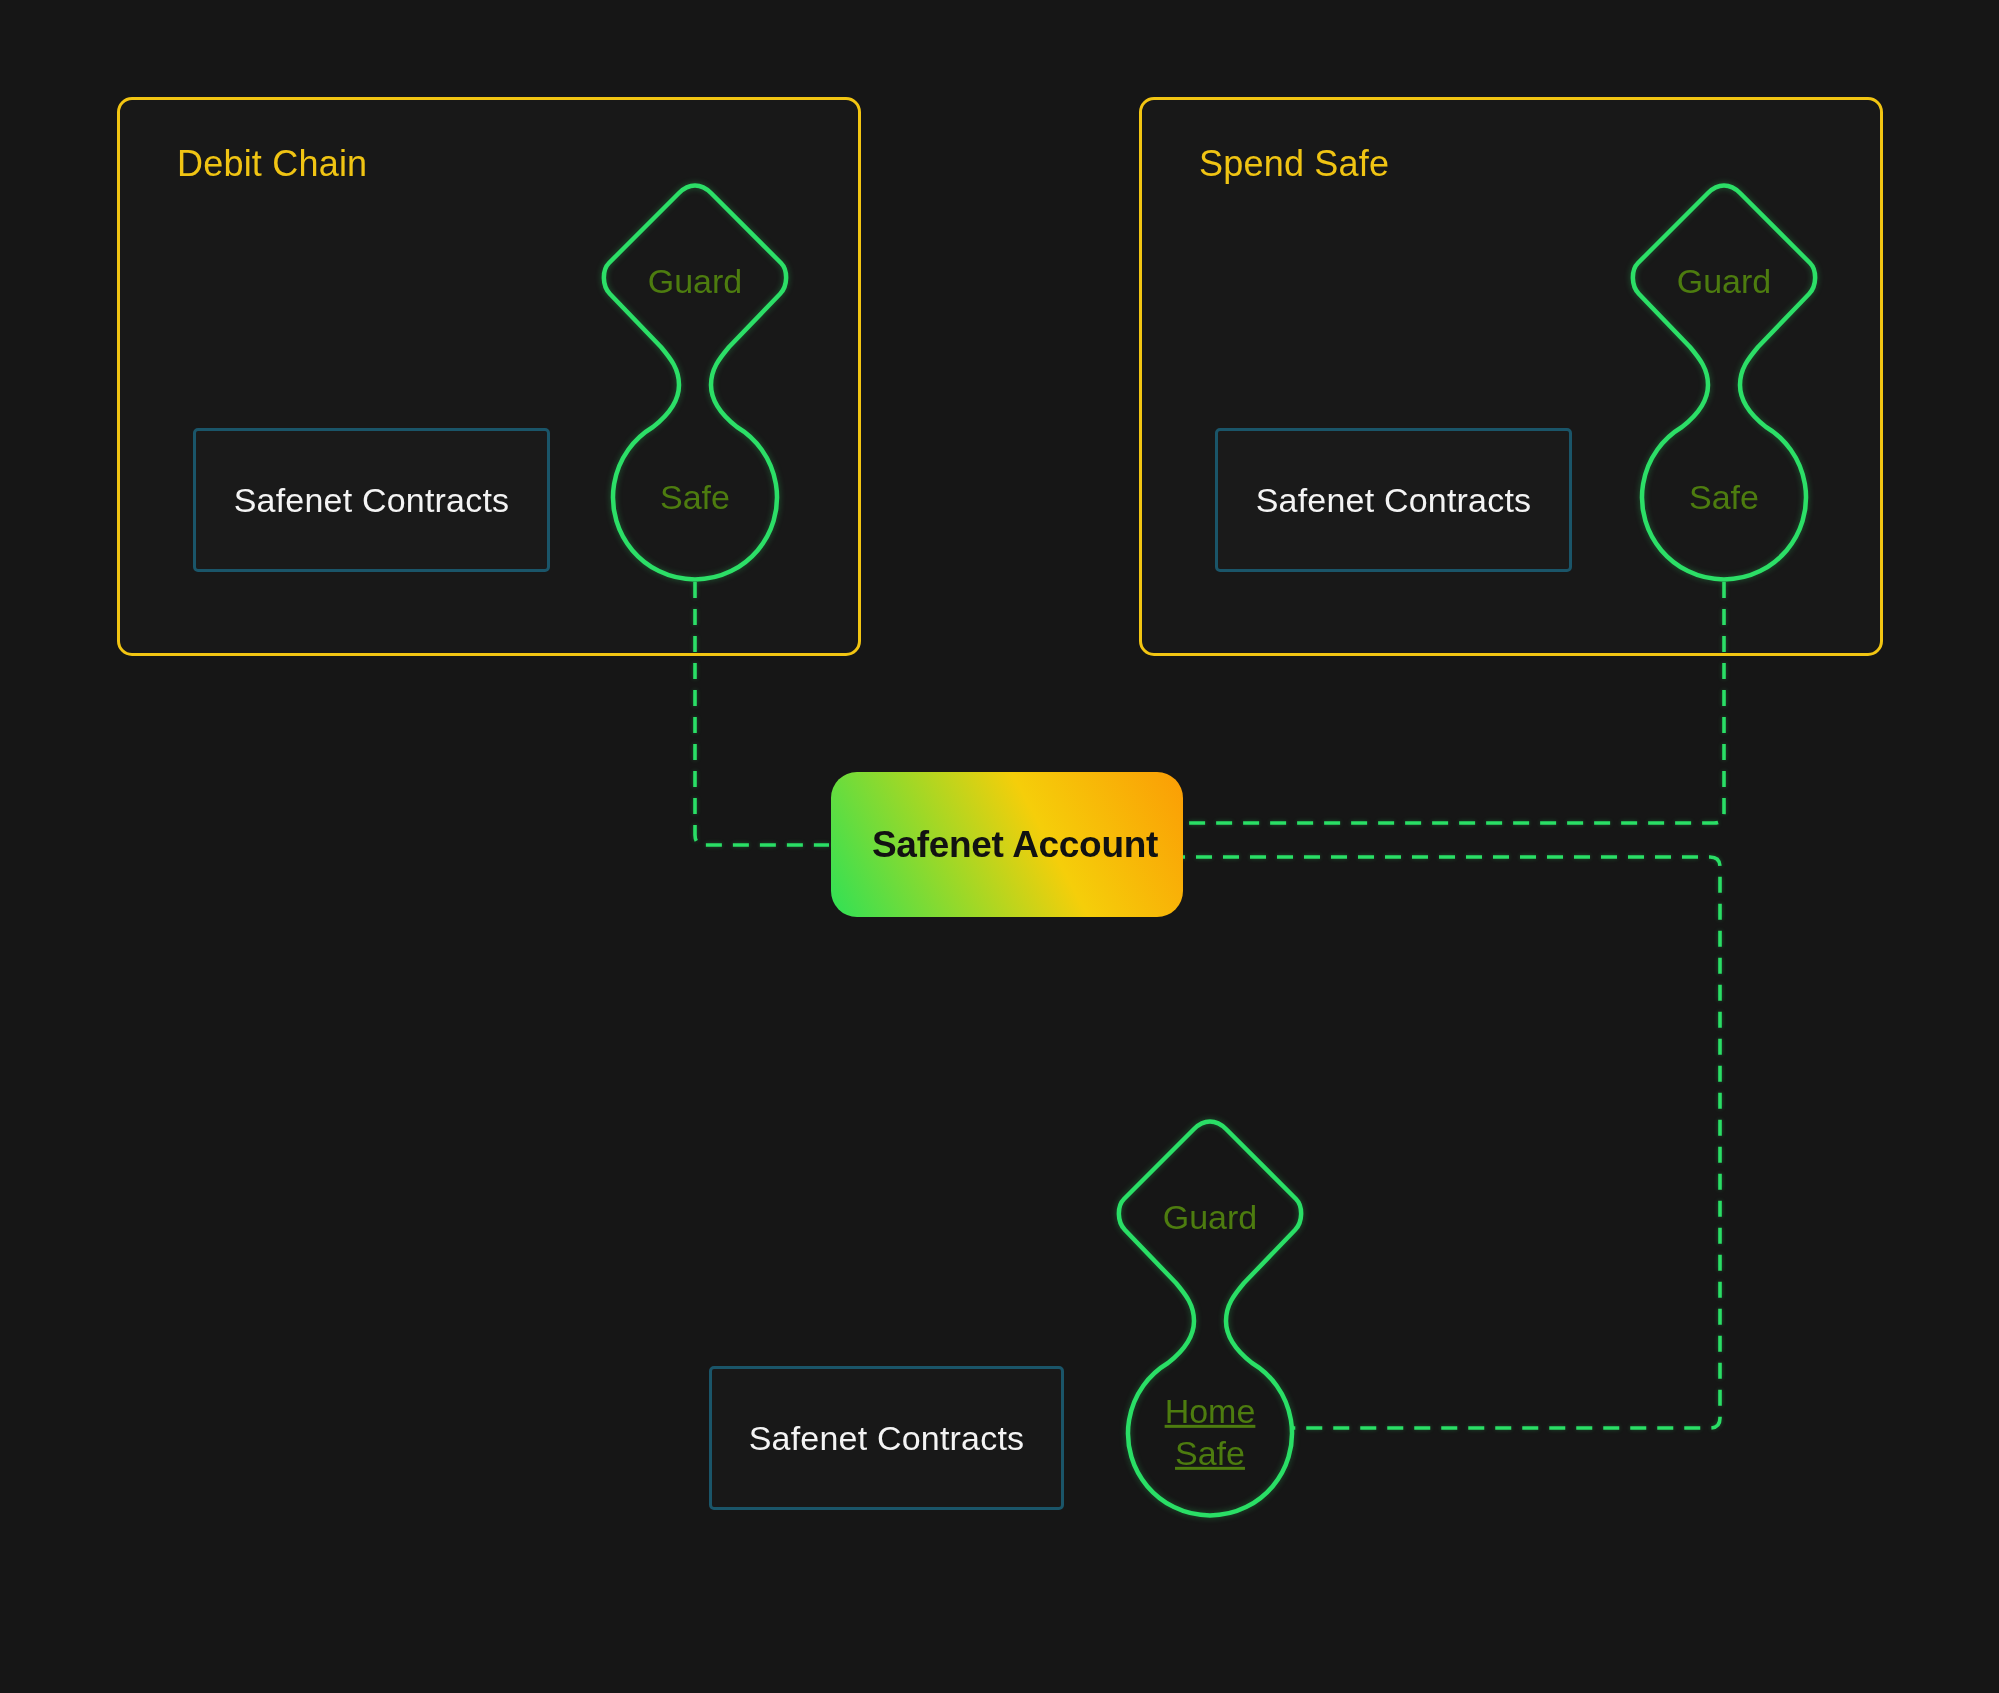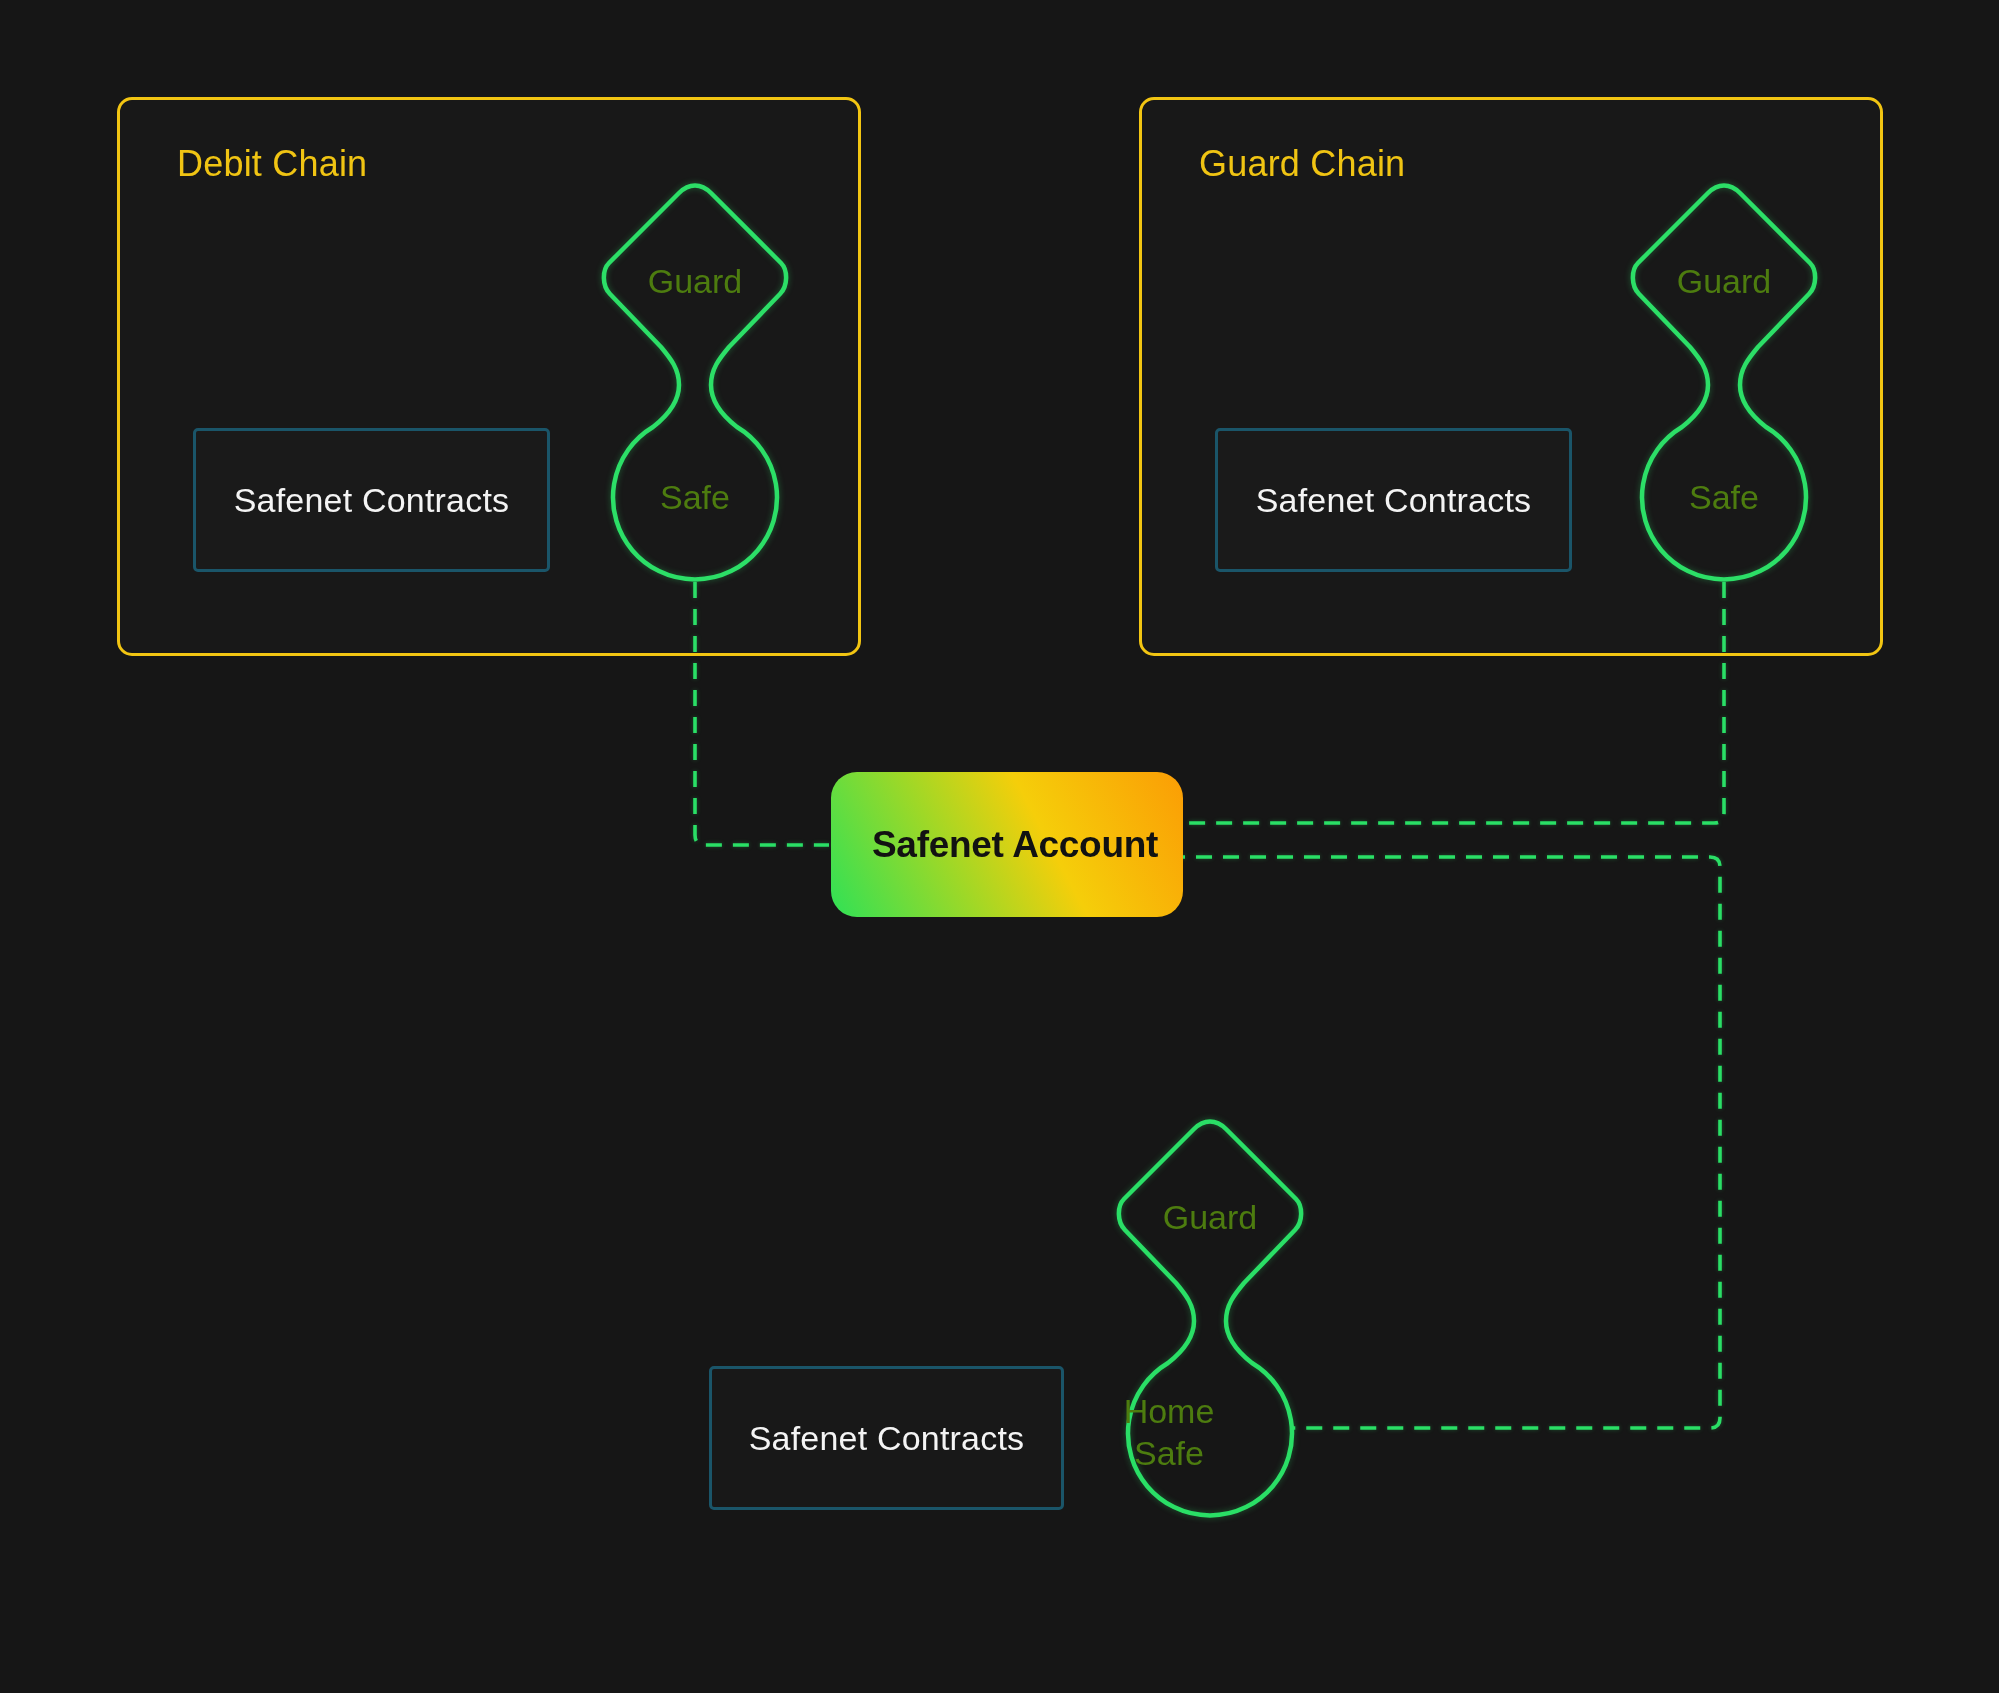--- a/index.html
+++ b/index.html
@@ -68,31 +68,31 @@
   <div class="chain" id="chain-debit">
     <div class="chain-title">Debit Chain</div>
   </div>
   <div class="contracts" id="contracts-debit">
     <span class="contracts-label">Safenet Contracts</span>
   </div>
   <div class="node-label" style="left:695px;top:281px;">Guard</div>
   <div class="node-label" style="left:695px;top:497px;">Safe</div>
 
   <div class="chain" id="chain-spend">
-    <div class="chain-title">Guard Chain</div>
+    <div class="chain-title">Spend Safe</div>
   </div>
   <div class="contracts" id="contracts-spend">
     <span class="contracts-label">Safenet Contracts</span>
   </div>
   <div class="node-label" style="left:1724px;top:281px;">Guard</div>
   <div class="node-label" style="left:1724px;top:497px;">Safe</div>
 
   <div class="contracts" id="contracts-mainnet">
     <span class="contracts-label">Safenet Contracts</span>
   </div>
   <div class="node-label" style="left:1210px;top:1217px;">Guard</div>
-  <div class="node-label" style="left:1169px;top:1432px;width:130px;">Home Safe</div>
+  <div class="node-label" style="left:1210px;top:1432px;width:130px;text-decoration:underline;">Home Safe</div>
 
   <div class="account">
     <span class="account-label">Safenet Account</span>
   </div>
 
 </div>
 
 </body></html>

